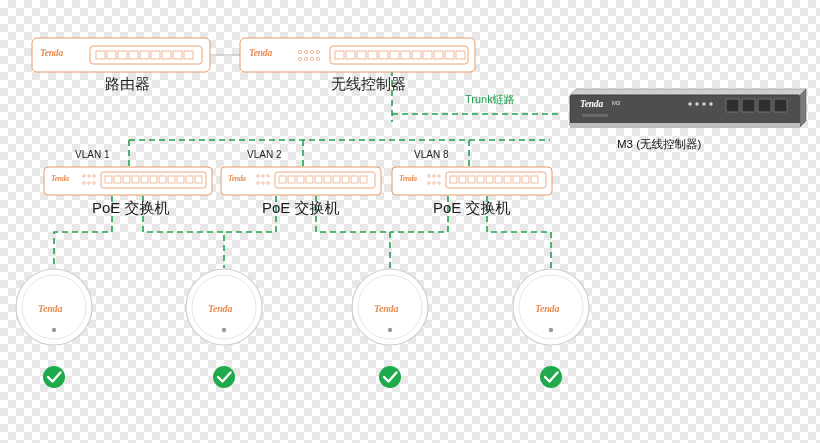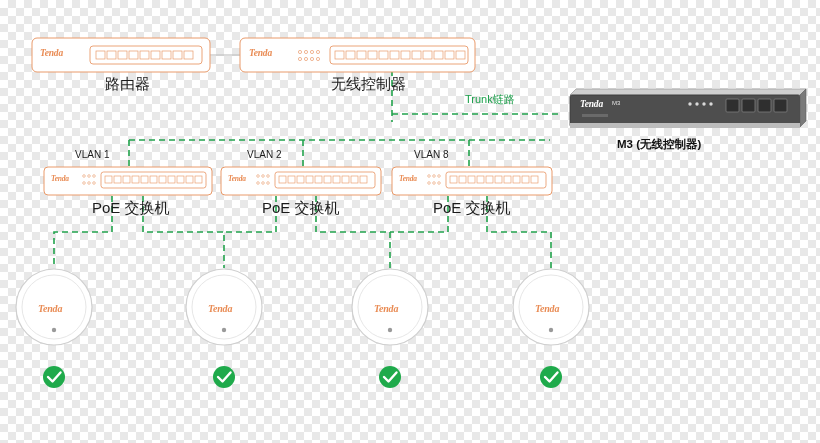--- a/index.html
+++ b/index.html
@@ -39,21 +39,21 @@
   .lbl {
     position: absolute;
     font-size: 9px;
     color: #222;
     white-space: nowrap;
     line-height: 1.1;
   }
   .lbl-cn { font-size: 15px; color: #1b1b1b; }
   .lbl-vlan { font-size: 10px; color: #1b1b1b; }
   .lbl-trunk { font-size: 11px; color: #1aa04a; }
-  .lbl-m3 { font-size: 11.5px; color: #111; font-weight: bold; }
+  .lbl-m3 { font-size: 11.5px; color: #111; font-weight: normal; }
   .tenda-word {
     font-family: "Liberation Serif", serif;
     font-style: italic;
     font-weight: bold;
     color: #e98c55;
     letter-spacing: -0.2px;
   }
 </style>
 </head>
 <body>

